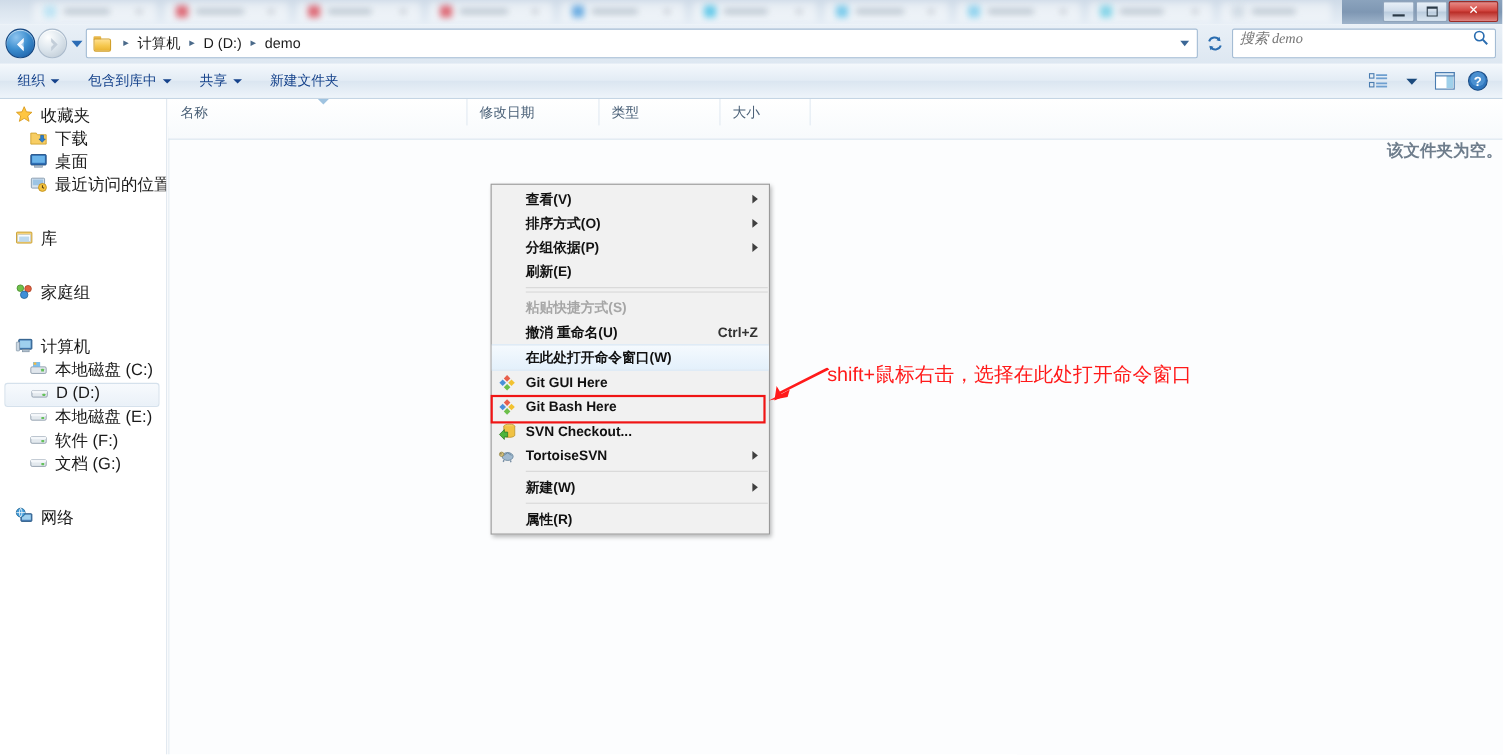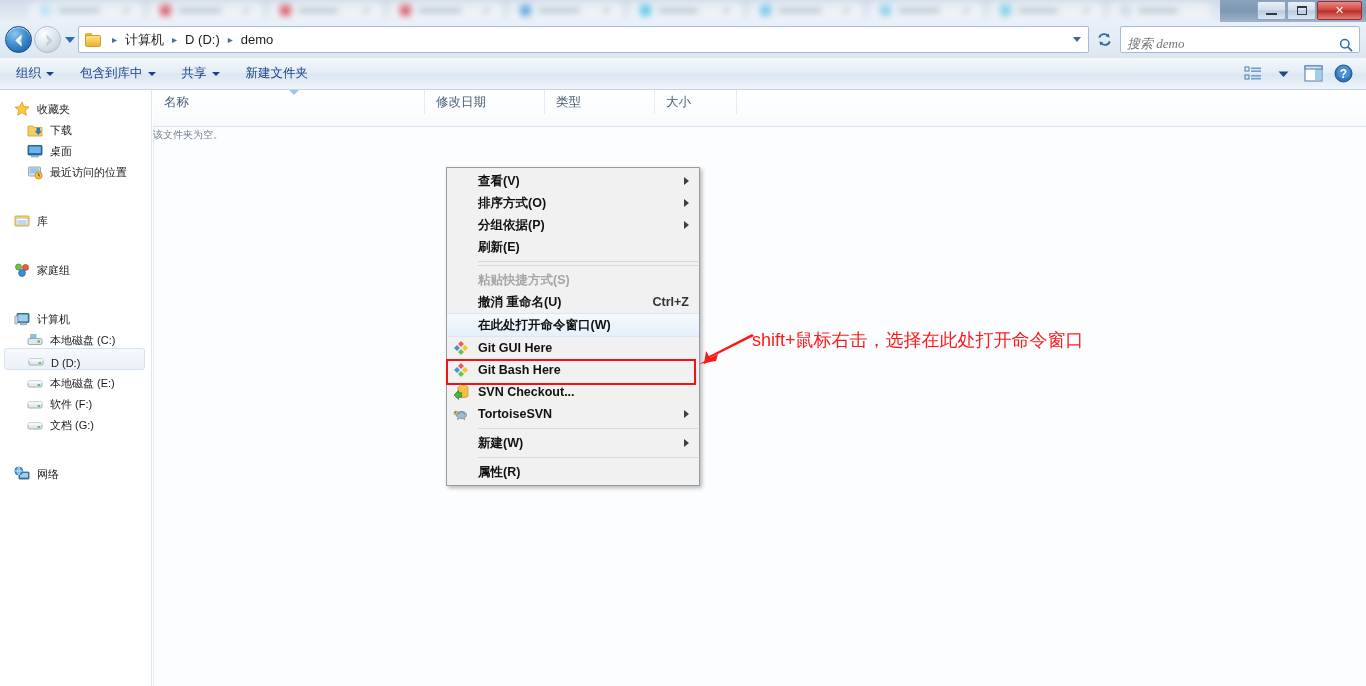--- a/index.html
+++ b/index.html
@@ -98,21 +98,21 @@
     width: 18px; height: 25px; display: flex; align-items: center; justify-content: center; flex: none;
   }
   .addr-drop i { width: 0; height: 0; border-left: 4px solid transparent; border-right: 4px solid transparent; border-top: 5px solid #3b6796; display:block; }
   .refreshbtn {
     position: absolute; left: 1092px; top: 4px; width: 24px; height: 27px;
     display: flex; align-items: center; justify-content: center;
   }
   .searchbox {
     position: absolute; left: 1120px; top: 4px; width: 240px; height: 27px;
     background: #ffffff; border: 1px solid #a4bcd4; border-radius: 2px;
-    display: flex; align-items: flex-end; padding: 0 6px;
+    display: flex; align-items: flex-start; padding: 0 6px;
   }
   .searchbox input {
     flex: 1; border: none; outline: none; font-size: 13px;
     font-family: "Liberation Serif", serif; font-style: italic; color: #7b7b7b;
     background: transparent;
   }
 
   
   .toolbar {
     position: absolute; left: 0; top: 58px; width: 1366px; height: 32px;
@@ -129,22 +129,22 @@
   .tbright { margin-left: auto; display: flex; align-items: center; gap: 4px; padding-right: 10px; }
   .tbicon { width: 26px; height: 24px; display: flex; align-items: center; justify-content: center; }
 
   
   .sidebar {
     position: absolute; left: 0; top: 90px; width: 152px; height: 596px;
     background: #ffffff; border-right: 1px solid #dfe7ef;
     padding-top: 6px; overflow: hidden;
   }
   .navitem {
-    display: flex; align-items: flex-end; height: 21px; padding-left: 14px; gap: 7px;
-    font-size: 11px; color: #1a1a1a; white-space: nowrap;
+    display: flex; align-items: flex-start; height: 21px; padding-left: 14px; gap: 7px;
+    font-size: 15px; color: #1a1a1a; white-space: nowrap;
   }
   .navitem.child { padding-left: 27px; }
   .navitem.selected {
     background: linear-gradient(to bottom, #f7fafd 0%, #eaf1f8 100%);
     border: 1px solid #d5e1ec; border-radius: 3px;
     margin: 0 6px 0 4px; padding-left: 23px; height: 22px;
   }
   .navgap { height: 16px; }
   .ico { width: 16px; height: 16px; flex: none; position: relative; }
 
@@ -163,21 +163,21 @@
     padding-left: 11px; font-size: 12.5px; color: #4a6077;
     border-right: 1px solid #e2eaf2;
   }
   .sortmark {
     position: absolute; left: 50%; top: 0; width: 0; height: 0;
     border-left: 5px solid transparent; border-right: 5px solid transparent;
     border-top: 5px solid #9fc3e0;
   }
   .emptymsg {
     position: absolute; left: 0; top: 38px; width: 1213px;
-    text-align: left; font-size: 10px; color: #6e7d8c;
+    text-align: right; font-size: 15px; color: #6e7d8c; font-weight: bold;
   }
   .content-leftline { position: absolute; left: 0; top: 25px; width: 1px; height: 571px; background: #e3ebf3; }
 
   
   .ctxmenu {
     position: absolute; left: 446px; top: 167px; width: 254px;
     background: #f1f1f1; border: 1px solid #9a9a9a;
     box-shadow: 2px 2px 4px rgba(0,0,0,0.28);
     padding: 2px 0; font-size: 12.5px; color: #111111; font-weight: bold;
   }

